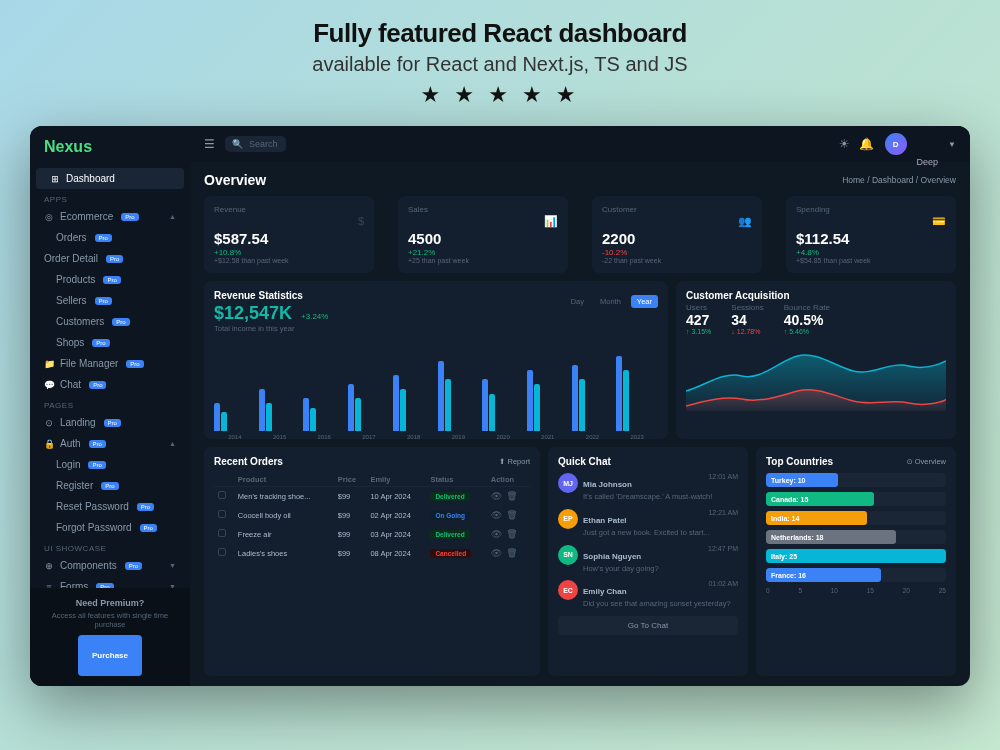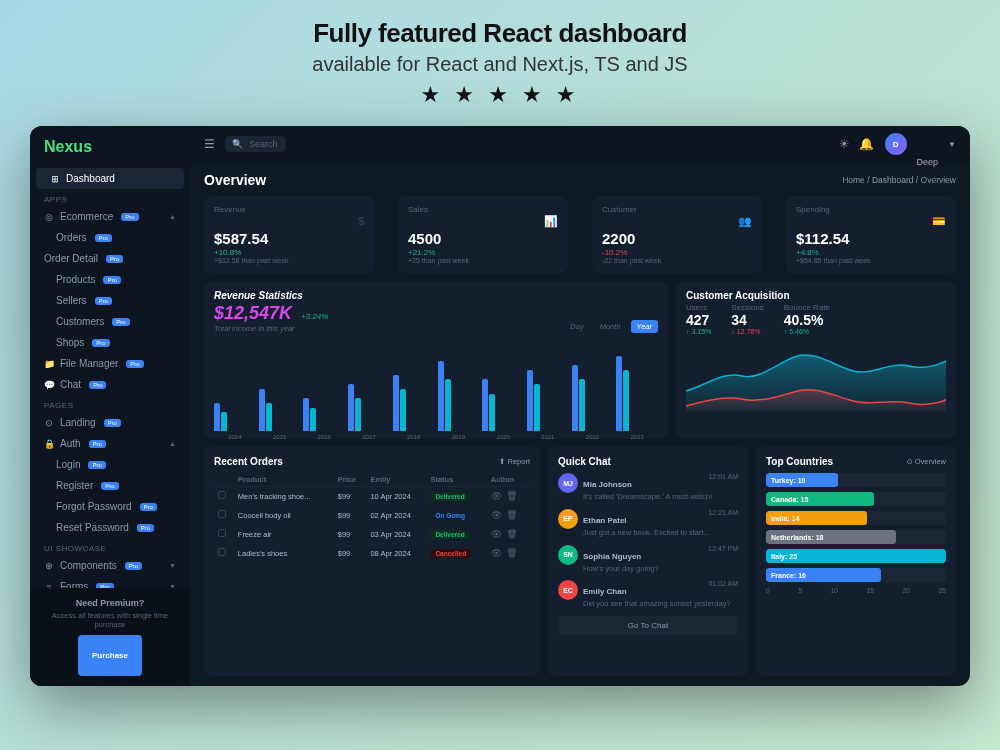--- a/index.html
+++ b/index.html
@@ -221,21 +221,21 @@
       flex-shrink: 0;
       height: 158px;
     }
     .chart-card {
       background: #131f2e;
       border-radius: 7px;
       padding: 9px 10px;
       overflow: hidden;
     }
     .chart-title { font-size: 10px; font-weight: 600; color: #fff; margin-bottom: 2px; }
-    .chart-big-value { font-size: 18px; font-weight: 700; color: #d946ef; }
+    .chart-big-value { font-size: 18px; font-weight: 700; color: #14b8a6; }
     .chart-change { font-size: 8px; color: #10b981; margin-left: 5px; }
     .chart-sub { font-size: 7.5px; color: #556677; }
     .chart-tabs { display: flex; gap: 4px; float: right; margin-top: -20px; }
     .chart-tab {
       font-size: 7.5px;
       padding: 2px 6px;
       border-radius: 3px;
       color: #556677;
       background: transparent;
     }
@@ -449,25 +449,25 @@
       </div>
       <div class="nav-item" style="padding-left:26px">
         <span>Login</span>
         <span class="badge">Pro</span>
       </div>
       <div class="nav-item" style="padding-left:26px">
         <span>Register</span>
         <span class="badge">Pro</span>
       </div>
       <div class="nav-item" style="padding-left:26px">
+        <span>Reset Password</span>
+        <span class="badge">Pro</span>
+      </div>
+      <div class="nav-item" style="padding-left:26px">
         <span>Forgot Password</span>
-        <span class="badge">Pro</span>
-      </div>
-      <div class="nav-item" style="padding-left:26px">
-        <span>Reset Password</span>
         <span class="badge">Pro</span>
       </div>
       <div class="nav-section-label">UI Showcase</div>
       <div class="nav-item">
         <span class="nav-icon">⊕</span>
         <span>Components</span>
         <span class="badge">Pro</span>
         <span class="chevron">▼</span>
       </div>
       <div class="nav-item">
@@ -539,21 +539,21 @@
           <span class="stat-icon">💳</span>
           <div class="stat-value">$112.54</div>
           <div class="stat-change up">+4.8%</div>
           <div class="stat-week">+$54.85 than past week</div>
         </div>
       </div>
 
       <div class="charts-row">
 
         <div class="chart-card">
-          <div style="display:flex;justify-content:space-between;align-items:flex-end;font-style:italic;">
+          <div style="display:flex;justify-content:space-between;align-items:center;">
             <div>
               <div class="chart-title">Revenue Statistics</div>
               <div style="display:flex;align-items:baseline;gap:4px;">
                 <span class="chart-big-value">$12,547K</span>
                 <span class="chart-change">+3.24%</span>
               </div>
               <div class="chart-sub">Total income in this year</div>
             </div>
             <div class="chart-tabs">
               <span class="chart-tab">Day</span>

